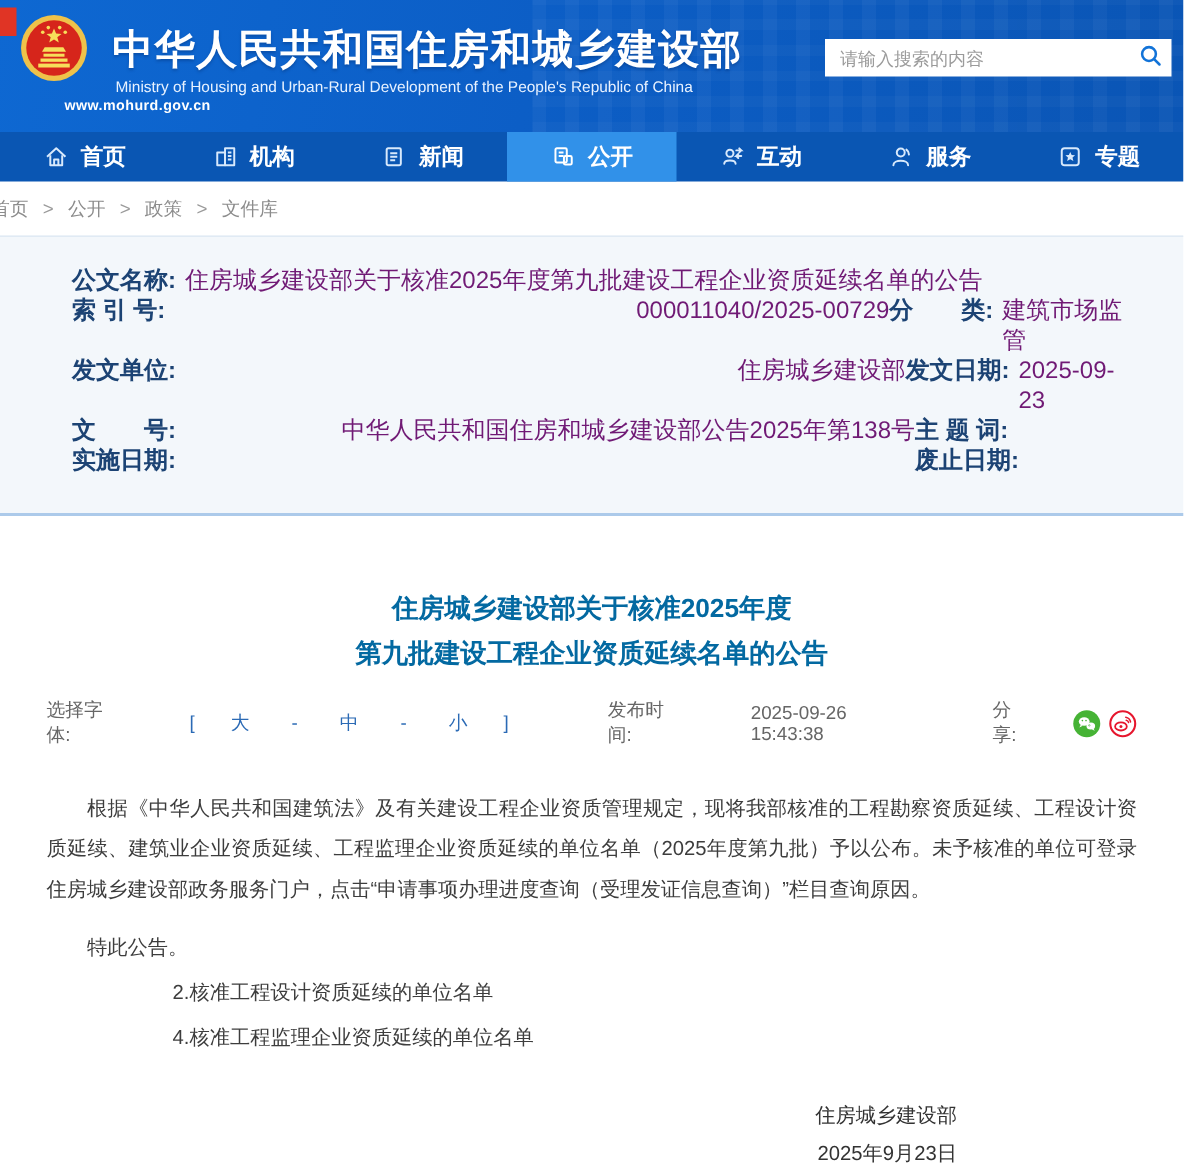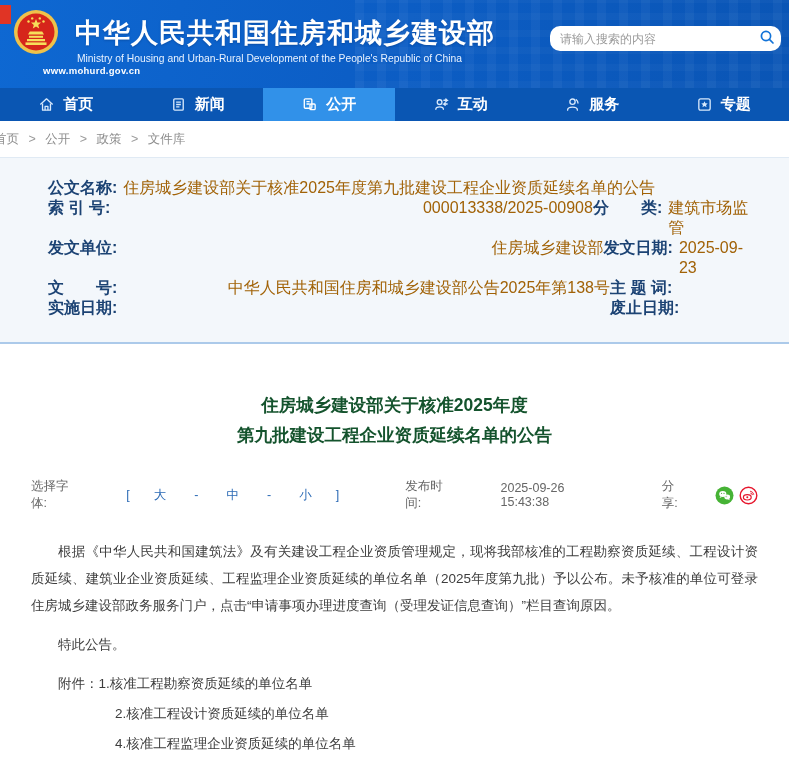--- a/index.html
+++ b/index.html
@@ -15,21 +15,21 @@
       repeating-linear-gradient(0deg, rgba(255,255,255,.05) 0 7px, transparent 7px 17px);
     opacity:.55; }
   .flag { position:absolute; left:0; top:5px; width:11px; height:19px; background:#e03425; }
   .emblem { position:absolute; left:13px; top:7px; }
   .site-url { position:absolute; left:3px; top:65px; color:#fff; font-weight:bold;
     font-size:9.5px; letter-spacing:.3px;margin-left:40px; }
   .site-title { position:absolute; left:75px; top:15px; color:#fff; font-weight:bold;
     font-size:27px; letter-spacing:1px; text-shadow:0 1px 2px rgba(0,40,100,.35); }
   .site-subtitle { position:absolute; left:77px; top:53px; color:#e8f2ff; font-size:10.3px; }
   .search-box { position:absolute; left:550px; top:26px; width:231px; height:25px;
-    background:#fff; border-radius:10px; display:flex; align-items:center; }
+    background:#fff; border-radius:0; display:flex; align-items:center; }
   .search-box input { flex:1; border:none; outline:none; font-size:12px; color:#444;
     padding:0 6px 0 10px; background:transparent;
     font-family:"Liberation Sans","DejaVu Sans",sans-serif; }
   .search-box input::placeholder { color:#9b9b9b; }
   .search-btn { width:28px; height:25px; border:none; background:transparent; cursor:pointer;
     display:flex; align-items:center; justify-content:center; }
 
   
   .nav { height:33px; background:#0a56b3; display:flex; }
   .nav-item { flex:1; display:flex; align-items:center; justify-content:center; gap:8px;
@@ -42,27 +42,27 @@
   .breadcrumb .crumb { cursor:pointer; }
   .breadcrumb .sep { margin:0 6px; color:#9a9a9a; }
 
   
   .meta { background:#f3f7fb; border-top:1px solid #e0eaf4; border-bottom:2px solid #accaea;
     padding:20px 30px 24px 48px; font-size:16px; line-height:20px; }
   .meta-row { display:flex; }
   .meta-cell { display:flex; }
   .meta-cell.left { width:562px;justify-content:space-between; }
   .meta-label { font-weight:bold; color:#1c4374; white-space:pre; }
-  .meta-value { color:#a16207; margin-left:6px; }
+  .meta-value { color:#701a75; margin-left:6px; }
 
   
   .article { padding:0 31px; }
-  .art-title { text-align:center; font-weight:bold; font-size:17.5px; color:#14532d;
+  .art-title { text-align:center; font-weight:bold; font-size:17.5px; color:#0369a1;
     line-height:30px; margin-top:46px; }
-  .art-meta { margin-top:28px; display:flex; justify-content:center; align-items:center;
+  .art-meta { margin-top:15px; display:flex; justify-content:center; align-items:center;
     font-size:12.5px; color:#666;gap:24px; }
   .art-meta .blue { color:#2b6ab5; }
   .art-meta .fontsize-link { color:#2b6ab5; cursor:pointer; }
   .art-meta .gap { width:22px; }
   .share-icons { display:flex; align-items:center; gap:5px; margin-left:6px; }
   .share-icons span { display:flex; cursor:pointer; }
 
   .art-body { margin-top:26px; font-size:13.5px; color:#3d3d3d; line-height:27px;
     text-align:justify; }
   .para-indent { text-indent:2em; }
@@ -120,20 +120,30 @@
         <path d="M2.5 9 L9 3 L15.5 9"></path>
           <path d="M4.8 8 V15 H13.2 V8"></path>
           <path d="M7.5 15 V11 H10.5 V15"></path>
       </svg>
       </span>
     <span>首页</span>
   </div>
   <div class="nav-item">
     <span>
       <svg width="17" height="17" viewBox="0 0 18 18" fill="none" stroke="#d8e9fc" stroke-width="1.4" stroke-linejoin="round">
+        <rect x="3" y="6" width="5.5" height="9"></rect>
+          <rect x="8.5" y="3" width="6.5" height="12"></rect>
+        <path d="M10.5 6 h2.5 M10.5 8.5 h2.5 M10.5 11 h2.5"></path>
+      </svg>
+      </span>
+    <span>机构</span>
+  </div>
+  <div class="nav-item">
+    <span>
+      <svg width="17" height="17" viewBox="0 0 18 18" fill="none" stroke="#d8e9fc" stroke-width="1.4" stroke-linejoin="round">
         <rect x="4" y="3" width="10" height="12" rx="1"></rect>
           <path d="M6.5 6.5 h5 M6.5 9 h5 M6.5 11.5 h3.5"></path>
       </svg>
       </span>
     <span>新闻</span>
   </div>
   <div class="nav-item active">
     <span>
       <svg width="17" height="17" viewBox="0 0 18 18" fill="none" stroke="#ffffff" stroke-width="1.4" stroke-linejoin="round">
         <rect x="3.5" y="3" width="8" height="10" rx="1"></rect>
@@ -188,21 +198,21 @@
 <div class="meta">
   <div class="meta-row">
     <div class="meta-cell">
       <span class="meta-label">公文名称:</span>
       <span class="meta-value">住房城乡建设部关于核准2025年度第九批建设工程企业资质延续名单的公告</span>
     </div>
   </div>
   <div class="meta-row">
     <div class="meta-cell left">
       <span class="meta-label">索 引 号:</span>
-      <span class="meta-value">000013338/2025-00908</span>
+      <span class="meta-value">000011040/2025-00729</span>
     </div>
     <div class="meta-cell">
       <span class="meta-label">分　　类:</span>
       <span class="meta-value">建筑市场监管</span>
     </div>
   </div>
   <div class="meta-row">
     <div class="meta-cell left">
       <span class="meta-label">发文单位:</span>
       <span class="meta-value">住房城乡建设部</span>
@@ -274,21 +284,20 @@
           <circle cx="8.3" cy="11.3" r="1" fill="#e6162d"></circle>
           <path d="M11.5 5.2 a4 4 0 0 1 3.2 3.1 M11.8 7.2 a2 2 0 0 1 1.6 1.5" fill="none" stroke="#e6162d" stroke-width="1" stroke-linecap="round"></path>
         </svg>
       </span>
     </span>
   </div>
 
   <div class="art-body">
     <p class="para-indent">根据《中华人民共和国建筑法》及有关建设工程企业资质管理规定，现将我部核准的工程勘察资质延续、工程设计资质延续、建筑业企业资质延续、工程监理企业资质延续的单位名单（2025年度第九批）予以公布。未予核准的单位可登录住房城乡建设部政务服务门户，点击“申请事项办理进度查询（受理发证信息查询）”栏目查询原因。</p>
     <p class="para-indent closing">特此公告。</p>
-    <p class="para-indent attach-line"><span>附件：</span><span>1.核准工程勘察资质延续的单位名单</span></p>
     <div class="attach-item">2.核准工程设计资质延续的单位名单</div>
     <div class="attach-item">4.核准工程监理企业资质延续的单位名单</div>
   </div>
 
   <div class="signature">
     <div>住房城乡建设部</div>
     <div>2025年9月23日</div>
   </div>
 </div>
 

